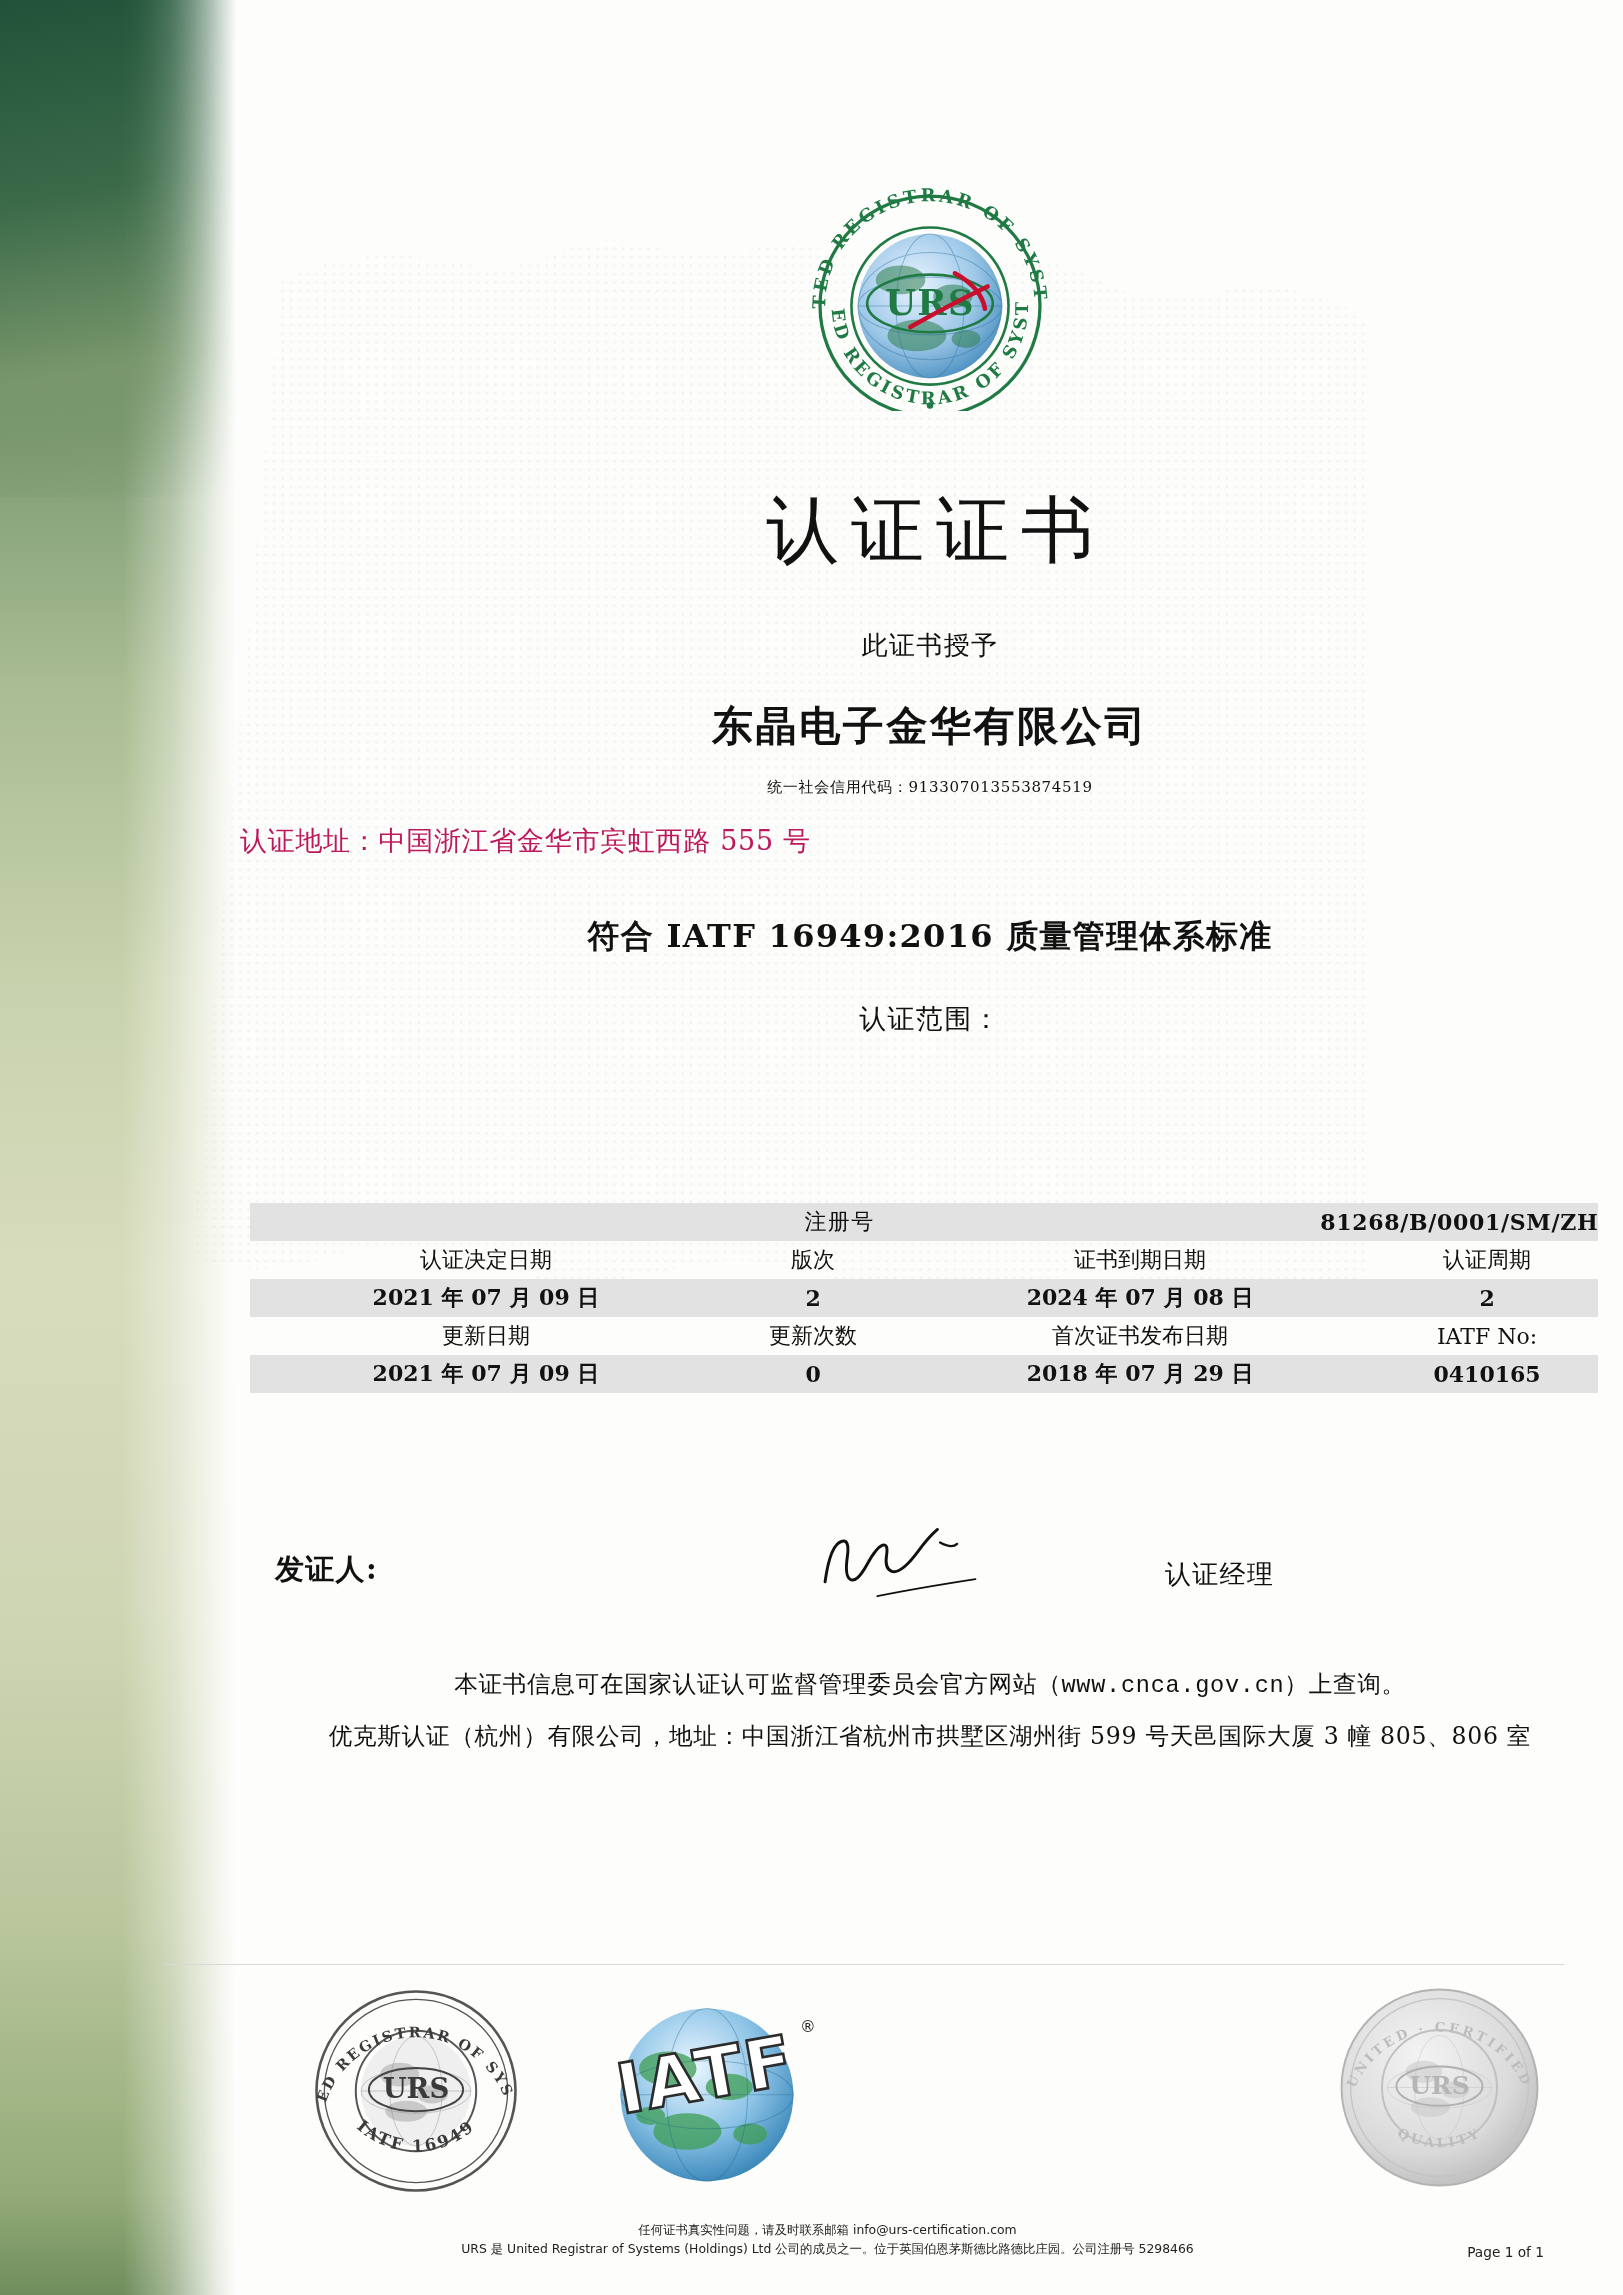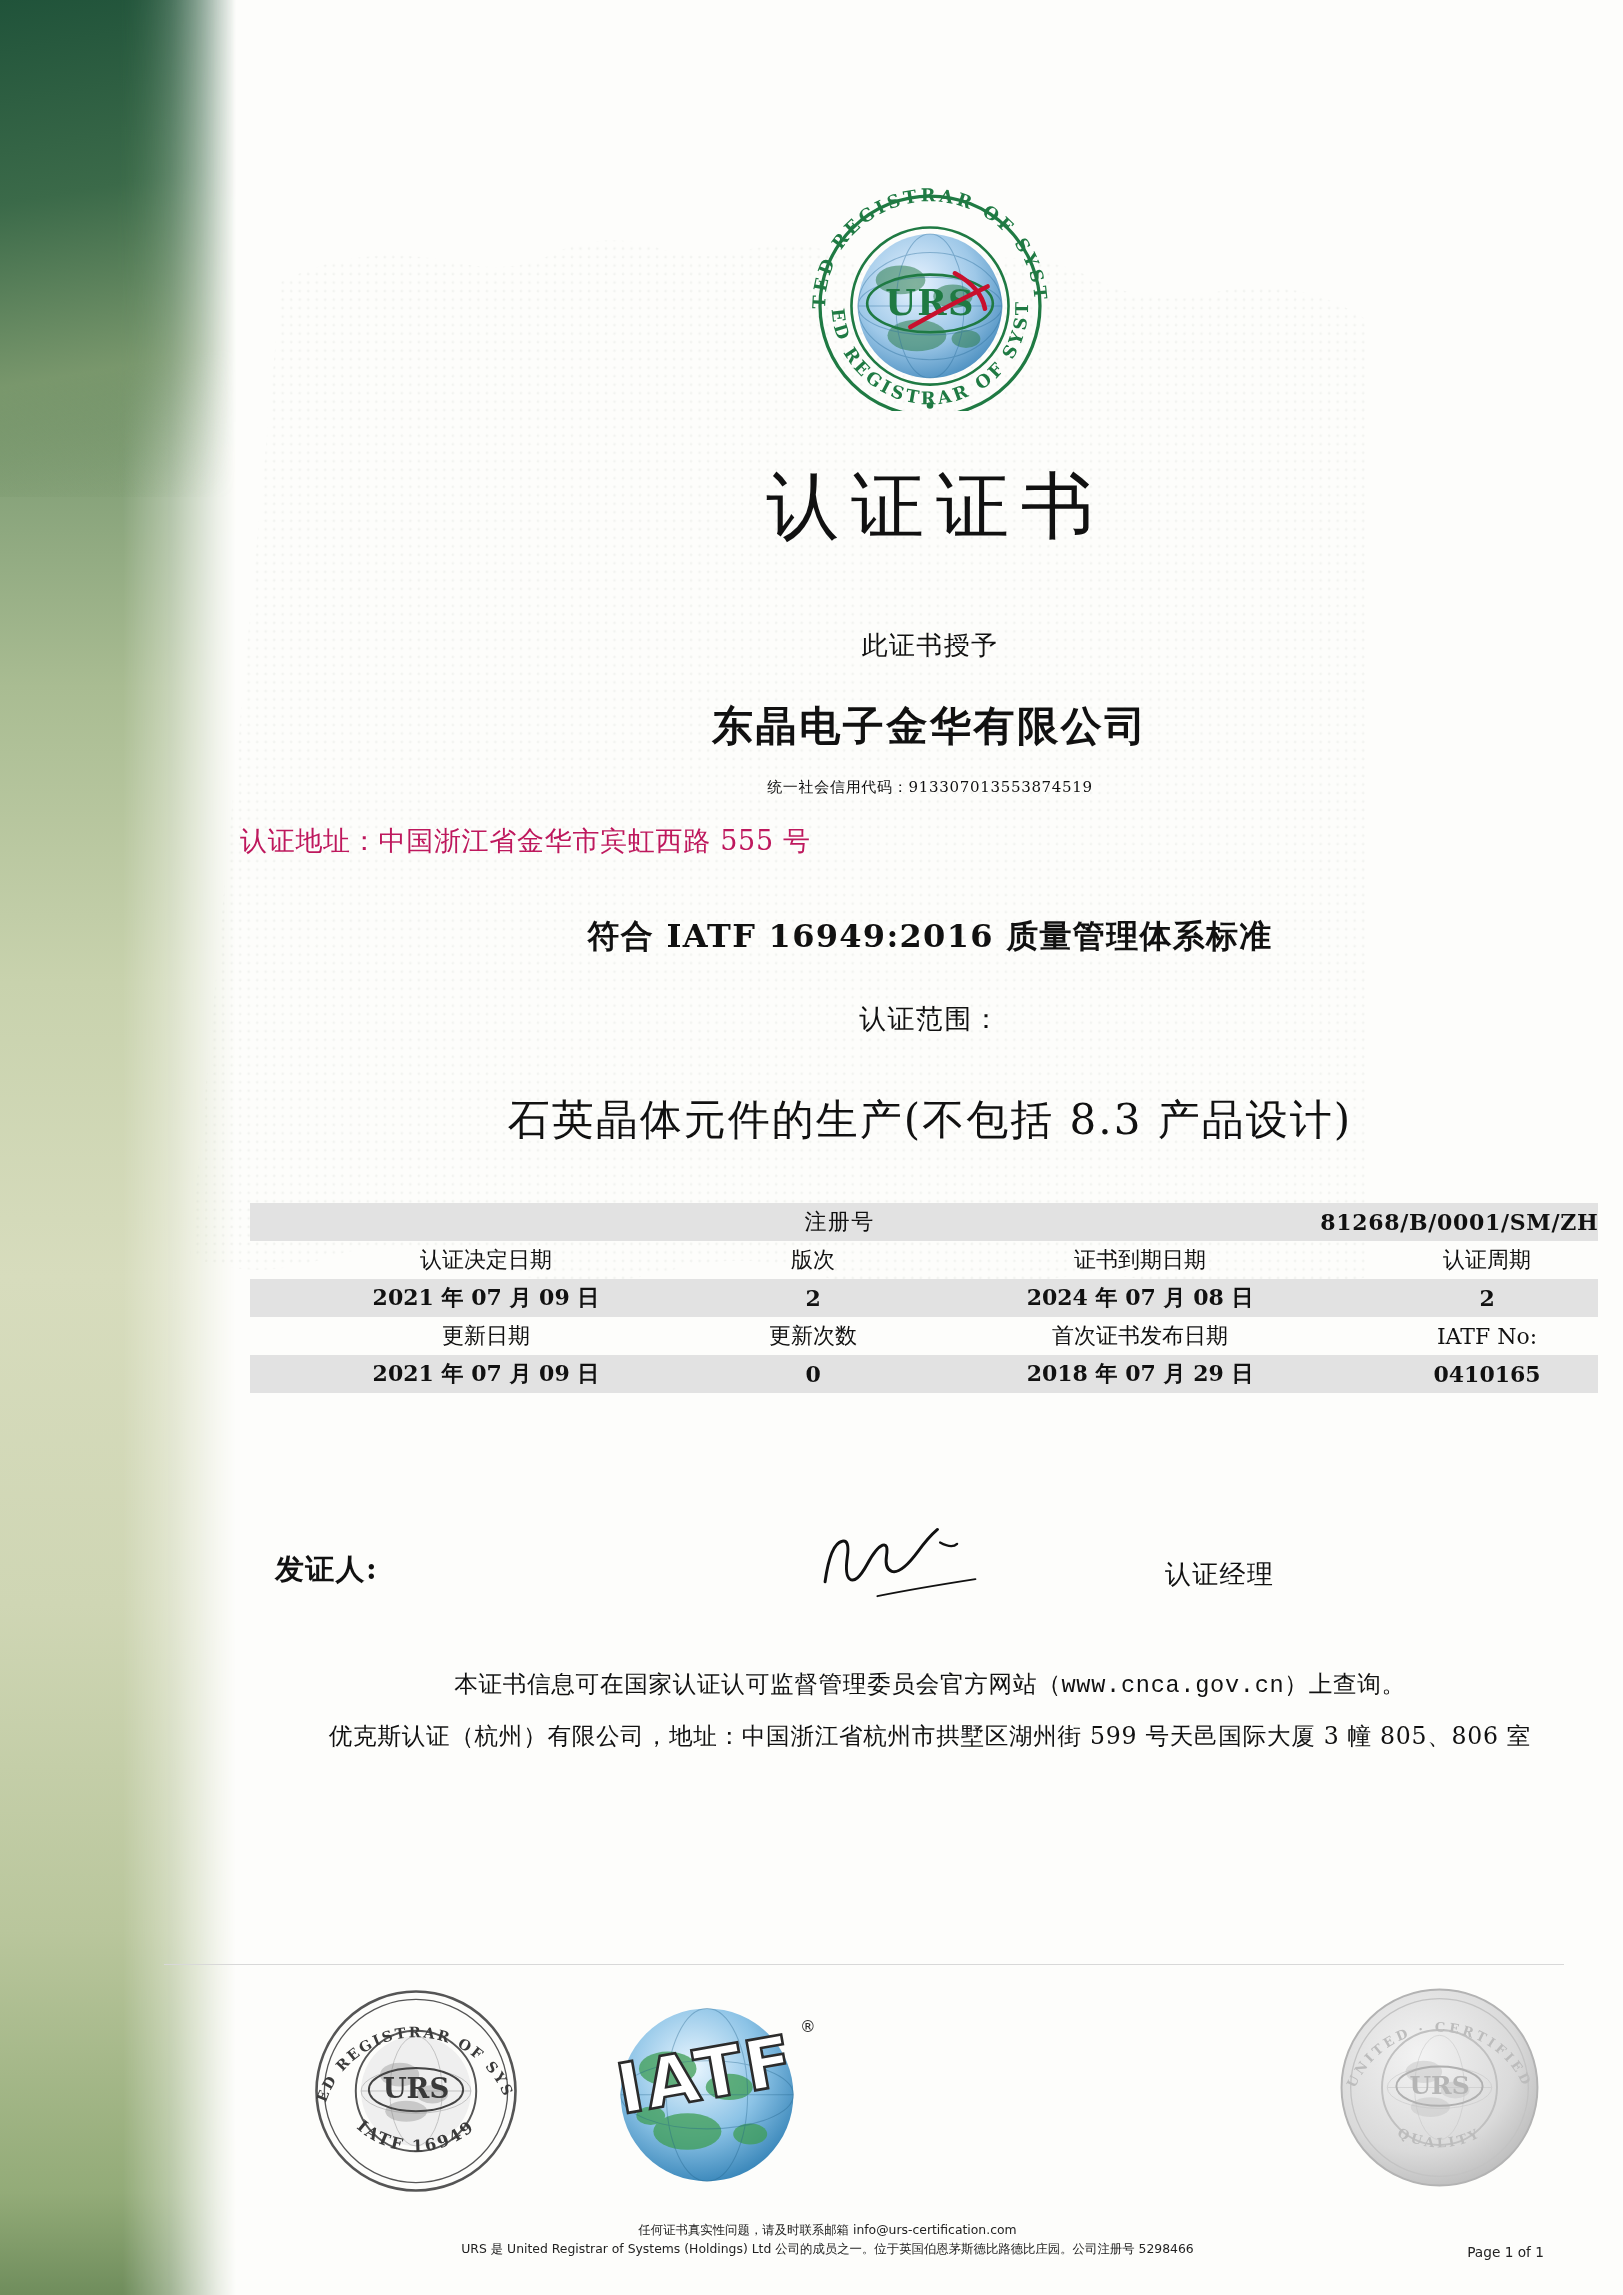--- a/index.html
+++ b/index.html
@@ -66,21 +66,21 @@
     position: absolute;
     left: 50%;
     transform: translateX(-50%);
     top: 175px;
     width: 288px;
     height: 236px;
   }
   
   .cert-title {
     position: absolute;
-    top: 458px;
+    top: 482px;
     left: 0; right: 0;
     text-align: center;
     font-family: "DejaVu Serif", serif;
     font-size: 73px;
     letter-spacing: 11.8px;
     color: #111;
     font-weight: 400;
     text-indent: 11.8px;
   }
   .awarded-to {
@@ -346,21 +346,20 @@
       </svg>
     </div>
 
     <div class="cert-title">认证证书</div>
     <div class="awarded-to">此证书授予</div>
     <div class="company">东晶电子金华有限公司</div>
     <div class="credit-code">统一社会信用代码：913307013553874519</div>
     <div class="address">认证地址：中国浙江省金华市宾虹西路 555 号</div>
     <div class="standard">符合 IATF  16949:2016 质量管理体系标准</div>
     <div class="scope-label">认证范围：</div>
-    <div class="scope-value">石英晶体元件的生产(不包括 8.3 产品设计)</div>
 
     <table class="table">
       <tbody>
         <tr class="row-shade">
           <td colspan="2" style="text-align:right; padding-right:30px;" class="reg-label">注册号</td>
           <td colspan="2" style="text-align:right; padding-left:6.5px;" class="reg-value">81268/B/0001/SM/ZH</td>
         </tr>
         <tr class="row-plain">
           <td>认证决定日期</td>
           <td>版次</td>

